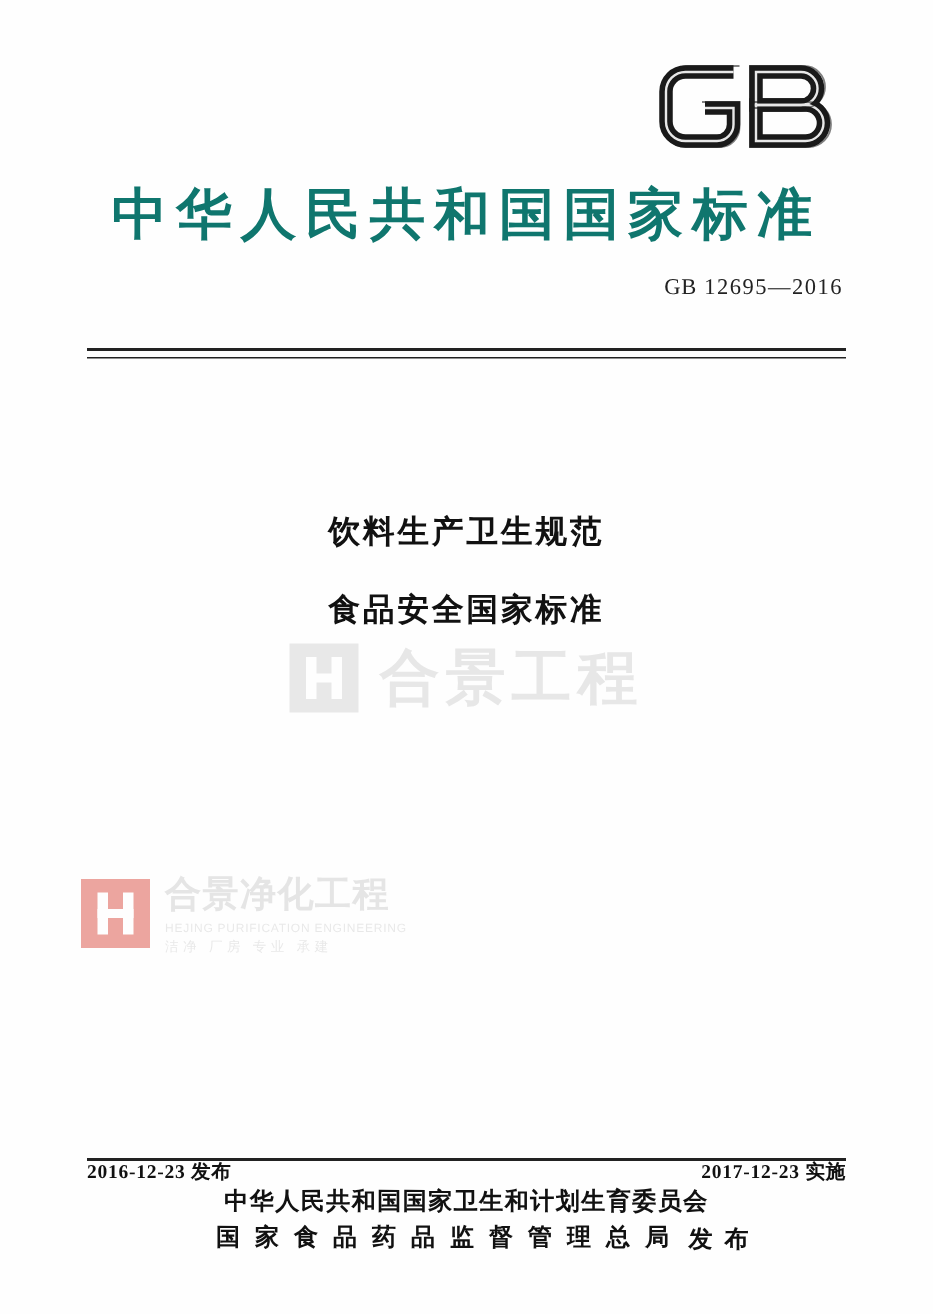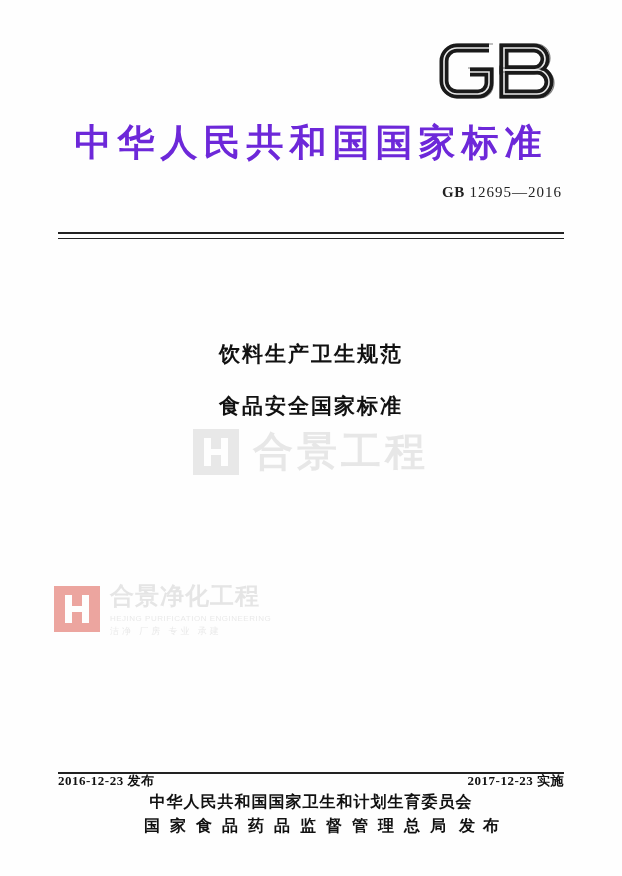--- a/index.html
+++ b/index.html
@@ -36,36 +36,36 @@
   .main-title {
     position: absolute;
     top: 118px;
     left: 0;
     right: 0;
     text-align: center;
     font-family: "Liberation Serif", serif;
     font-weight: bold;
     font-size: 37px;
     letter-spacing: 6px;
-    color: #6d28d9;
+    color: #0f766e;
   }
 
   
   .std-number {
     position: absolute;
     top: 184px;
     left: 0;
     right: 60px;
     text-align: right;
     font-family: "Liberation Serif", serif;
     font-size: 15px;
     letter-spacing: 1px;
     color: #222;
   }
-  .std-number .num-prefix { font-weight: bold; letter-spacing: 0.5px; margin-left: 12px; }
+  .std-number .num-prefix { font-weight: normal; letter-spacing: 0.5px; margin-left: 12px; }
 
   
   .rule {
     position: absolute;
     left: 58px;
     right: 58px;
     background: #222;
   }
   .rule-top    { top: 232px; height: 2px; }
   .rule-bottom { top: 238px; height: 1px; }

